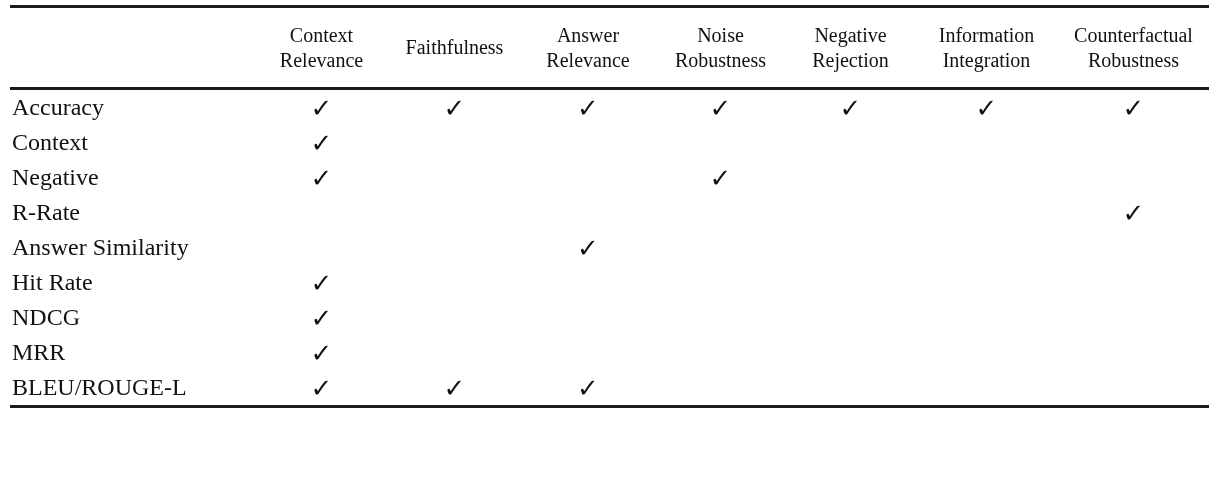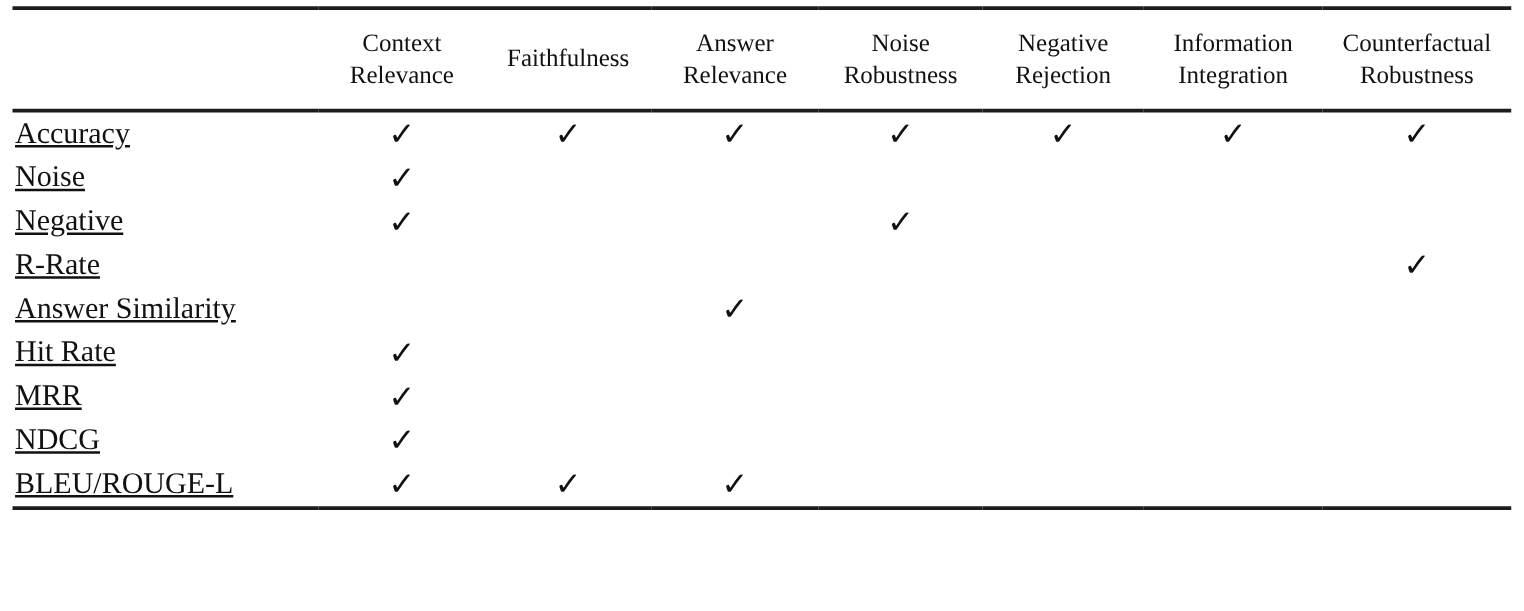--- a/index.html
+++ b/index.html
@@ -45,21 +45,20 @@
   tbody td {
     height: 35px;
     vertical-align: middle;
     padding: 0;
   }
   td.metric {
     text-align: left;
     font-size: 24px;
     padding-left: 2px;
     white-space: nowrap;
-    text-decoration: underline;
   }
   td.check-cell {
     text-align: center;
     font-size: 26px;
     font-family: "DejaVu Sans", sans-serif;
     line-height: 1;
   }
 </style>
 </head>
 <body>
@@ -93,21 +92,21 @@
     <td class="metric">Accuracy</td>
   <td class="check-cell">✓</td>
           <td class="check-cell">✓</td>
           <td class="check-cell">✓</td>
           <td class="check-cell">✓</td>
           <td class="check-cell">✓</td>
           <td class="check-cell">✓</td>
           <td class="check-cell">✓</td>
         </tr>
         <tr>
-    <td class="metric">Noise</td>
+    <td class="metric">Context</td>
   <td class="check-cell">✓</td>
           <td class="check-cell"></td>
           <td class="check-cell"></td>
           <td class="check-cell"></td>
           <td class="check-cell"></td>
           <td class="check-cell"></td>
           <td class="check-cell"></td>
         </tr>
         <tr>
     <td class="metric">Negative</td>
@@ -143,31 +142,31 @@
     <td class="metric">Hit Rate</td>
   <td class="check-cell">✓</td>
           <td class="check-cell"></td>
           <td class="check-cell"></td>
           <td class="check-cell"></td>
           <td class="check-cell"></td>
           <td class="check-cell"></td>
           <td class="check-cell"></td>
         </tr>
         <tr>
-    <td class="metric">MRR</td>
+    <td class="metric">NDCG</td>
   <td class="check-cell">✓</td>
           <td class="check-cell"></td>
           <td class="check-cell"></td>
           <td class="check-cell"></td>
           <td class="check-cell"></td>
           <td class="check-cell"></td>
           <td class="check-cell"></td>
         </tr>
         <tr>
-    <td class="metric">NDCG</td>
+    <td class="metric">MRR</td>
   <td class="check-cell">✓</td>
           <td class="check-cell"></td>
           <td class="check-cell"></td>
           <td class="check-cell"></td>
           <td class="check-cell"></td>
           <td class="check-cell"></td>
           <td class="check-cell"></td>
         </tr>
         <tr>
     <td class="metric">BLEU/ROUGE-L</td>

